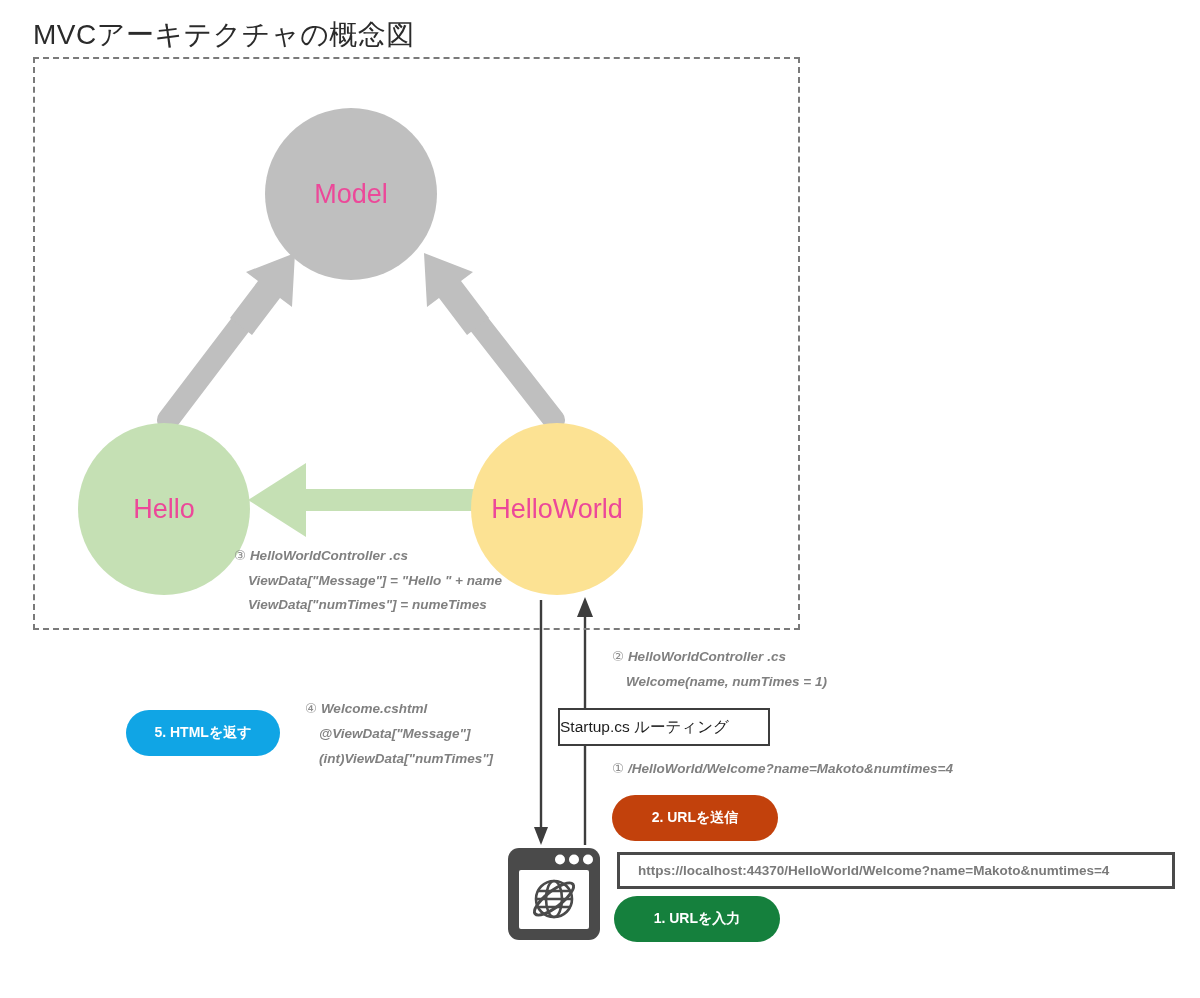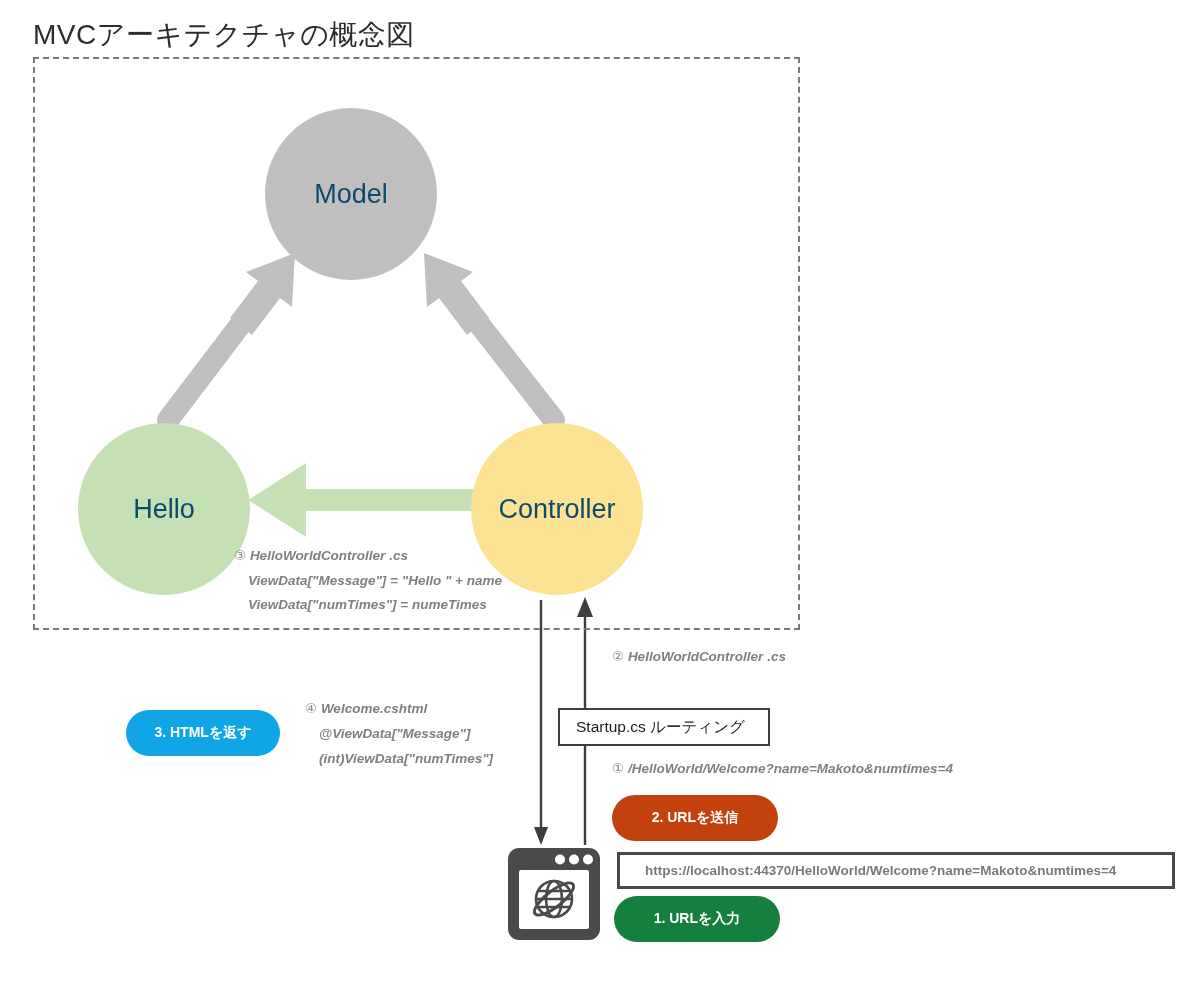--- a/index.html
+++ b/index.html
@@ -41,21 +41,21 @@
     border: 2px dashed #7a7a7a;
     box-sizing: border-box;
   }
 
   
   .node {
     border-radius: 50%;
     display: flex;
     align-items: center;
     justify-content: center;
-    color: #0c4a6e;
+    color: #ec4899;
     font-size: 27px;
     font-weight: 400;
   }
   #node-model {
     left: 265px; top: 108px;
     width: 172px; height: 172px;
   }
   #node-view {
     left: 78px; top: 423px;
     width: 172px; height: 172px;
@@ -90,21 +90,20 @@
   #startup-box {
     left: 558px;
     top: 708px;
     width: 212px;
     height: 38px;
     border: 2px solid #3d3d3d;
     background: #ffffff;
     box-sizing: border-box;
     display: flex;
     align-items: center;
-    padding-left: 16px;
     font-size: 15.5px;
     color: #1c1c1c;
     white-space: nowrap;
   }
 
   
   .pill {
     border-radius: 999px;
     color: #ffffff;
     font-size: 14px;
@@ -122,21 +121,21 @@
   #url-bar {
     left: 617px;
     top: 852px;
     width: 558px;
     height: 37px;
     border: 3px solid #4a4a4a;
     background: #ffffff;
     box-sizing: border-box;
     display: flex;
     align-items: center;
-    padding-left: 25px;
+    padding-left: 18px;
     font-size: 13.5px;
     font-weight: bold;
     color: #7a7a7a;
     white-space: nowrap;
   }
   #browser-label {
     left: 519px;
     top: 1002px;
     font-size: 15px;
     color: #2b2b2b;
@@ -194,47 +193,48 @@
     </g>
   </g>
 </svg>
 
 <div class="abs" id="diagram-title">MVCアーキテクチャの概念図</div>
 
 <div class="abs" id="mvc-boundary"></div>
 
 <div class="abs node" id="node-model">Model</div>
 <div class="abs node" id="node-view">Hello</div>
-<div class="abs node" id="node-controller">Controller</div>
+<div class="abs node" id="node-controller">HelloWorld</div>
 
 <div class="abs anno" id="anno-view">
   <span class="num">③</span>
   <span>HelloWorldController .cs</span>
   <span class="indent">ViewData["Message"] = "Hello " + name</span>
   <span class="indent">ViewData["numTimes"] = numeTimes</span>
 </div>
 
 <div class="abs anno" id="anno-ctrl">
   <span class="num">②</span>
   <span>HelloWorldController .cs</span>
+  <span class="indent">Welcome(name, numTimes = 1)</span>
 </div>
 
 <div class="abs anno" id="anno-url">
   <span class="num">①</span>
   <span>/HelloWorld/Welcome?name=Makoto&amp;numtimes=4</span>
 </div>
 
 <div class="abs anno" id="anno-cshtml">
   <span class="num">④</span>
   <span>Welcome.cshtml</span>
   <span class="indent">@ViewData["Message"]</span>
   <span class="indent">(int)ViewData["numTimes"]</span>
 </div>
 
 <div class="abs" id="startup-box">Startup.cs ルーティング</div>
 
-<div class="abs pill" id="pill-return-html" style="background:#10A5E5;">3. HTMLを返す</div>
+<div class="abs pill" id="pill-return-html" style="background:#10A5E5;">5. HTMLを返す</div>
 <div class="abs pill" id="pill-send-url" style="background:#c2410c;">2. URLを送信</div>
 <div class="abs pill" id="pill-enter-url" style="background:#15803d;">1. URLを入力</div>
 
 <div class="abs" id="url-bar">https://localhost:44370/HelloWorld/Welcome?name=Makoto&amp;numtimes=4</div>
 
 <div class="abs" id="browser-label">ブラウザ</div>
 
 </body></html>

